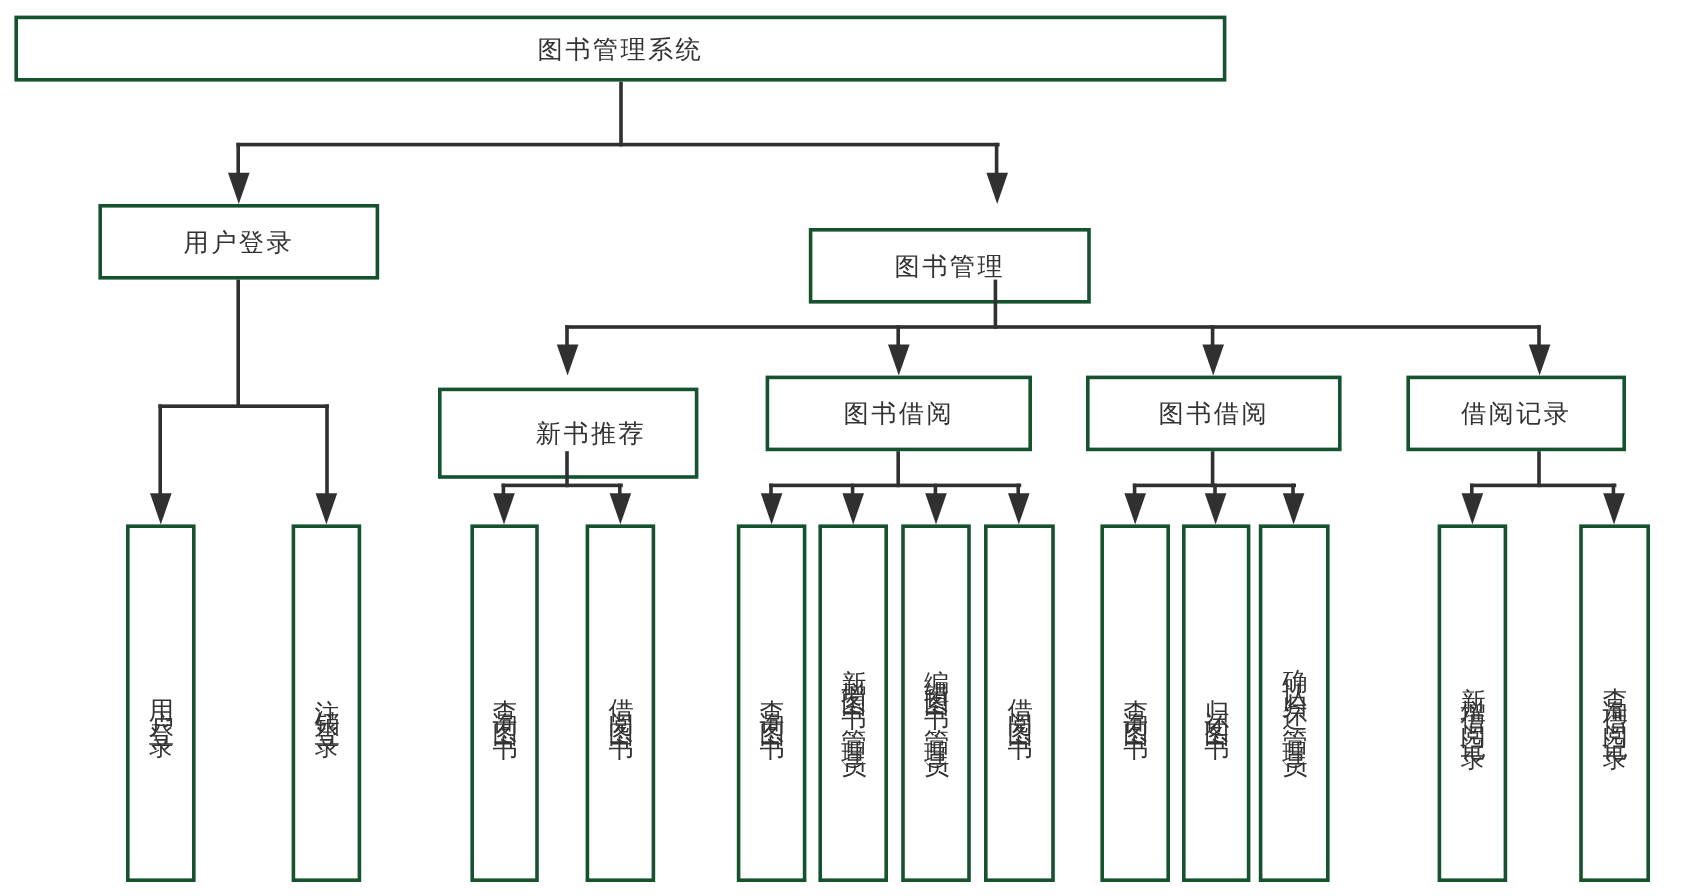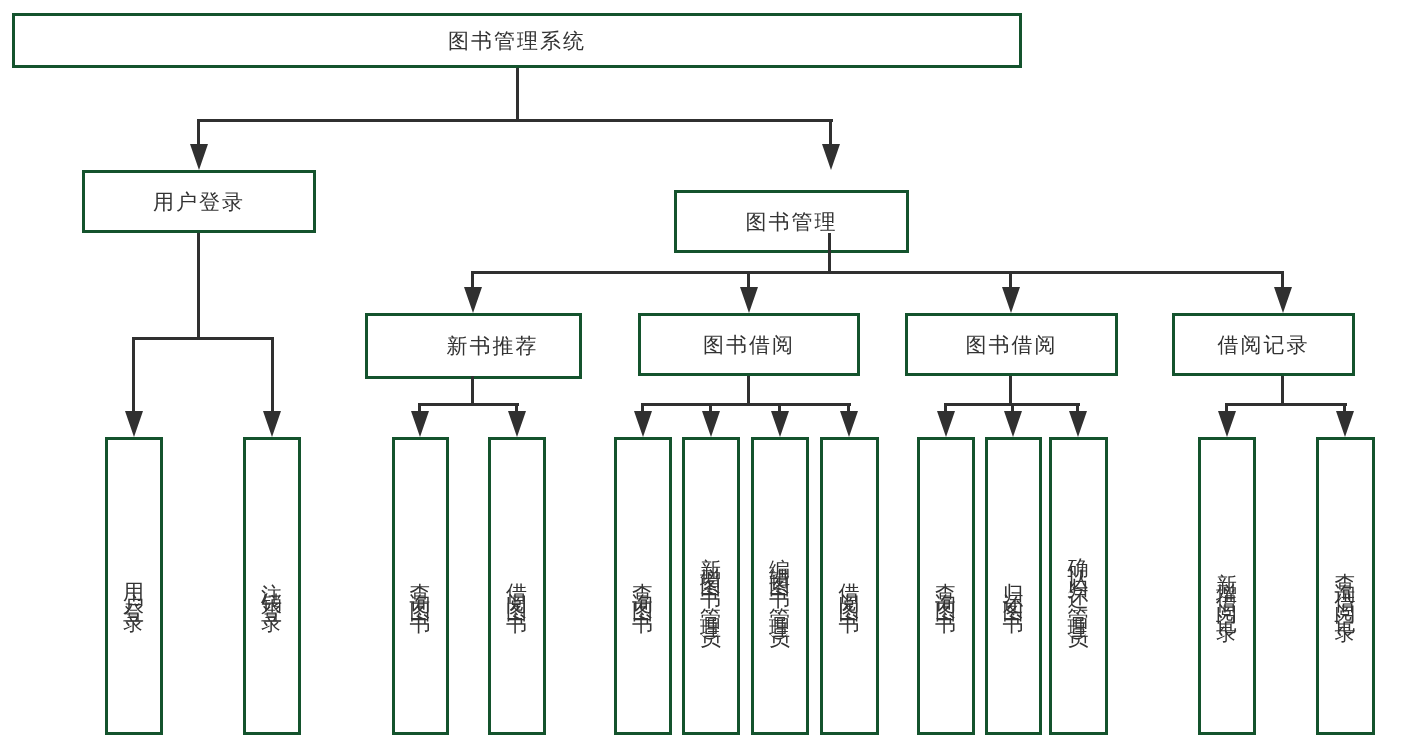--- a/index.html
+++ b/index.html
@@ -66,21 +66,21 @@
   <div class="hl" style="left:471px; top:271px; width:813px;"></div>
   <div class="vl" style="left:471px; top:271px; height:18px;"></div>
   <div class="arr" style="left:464px; top:287px;"></div>
   <div class="vl" style="left:747px; top:271px; height:18px;"></div>
   <div class="arr" style="left:740px; top:287px;"></div>
   <div class="vl" style="left:1009px; top:271px; height:18px;"></div>
   <div class="arr" style="left:1002px; top:287px;"></div>
   <div class="vl" style="left:1281px; top:271px; height:18px;"></div>
   <div class="arr" style="left:1274px; top:287px;"></div>
 
-  <div class="box" style="left:365px; top:313px; width:217px; height:66px;padding-left:38px;">
+  <div class="box" style="left:365px; top:323px; width:217px; height:76px;padding-left:38px;">
     <span>新书推荐</span>
   </div>
   <div class="box" style="left:638px; top:313px; width:222px; height:63px;">
     <span>图书借阅</span>
   </div>
   <div class="box" style="left:905px; top:313px; width:213px; height:63px;">
     <span>图书借阅</span>
   </div>
   <div class="box" style="left:1172px; top:313px; width:183px; height:63px;">
     <span>借阅记录</span>

